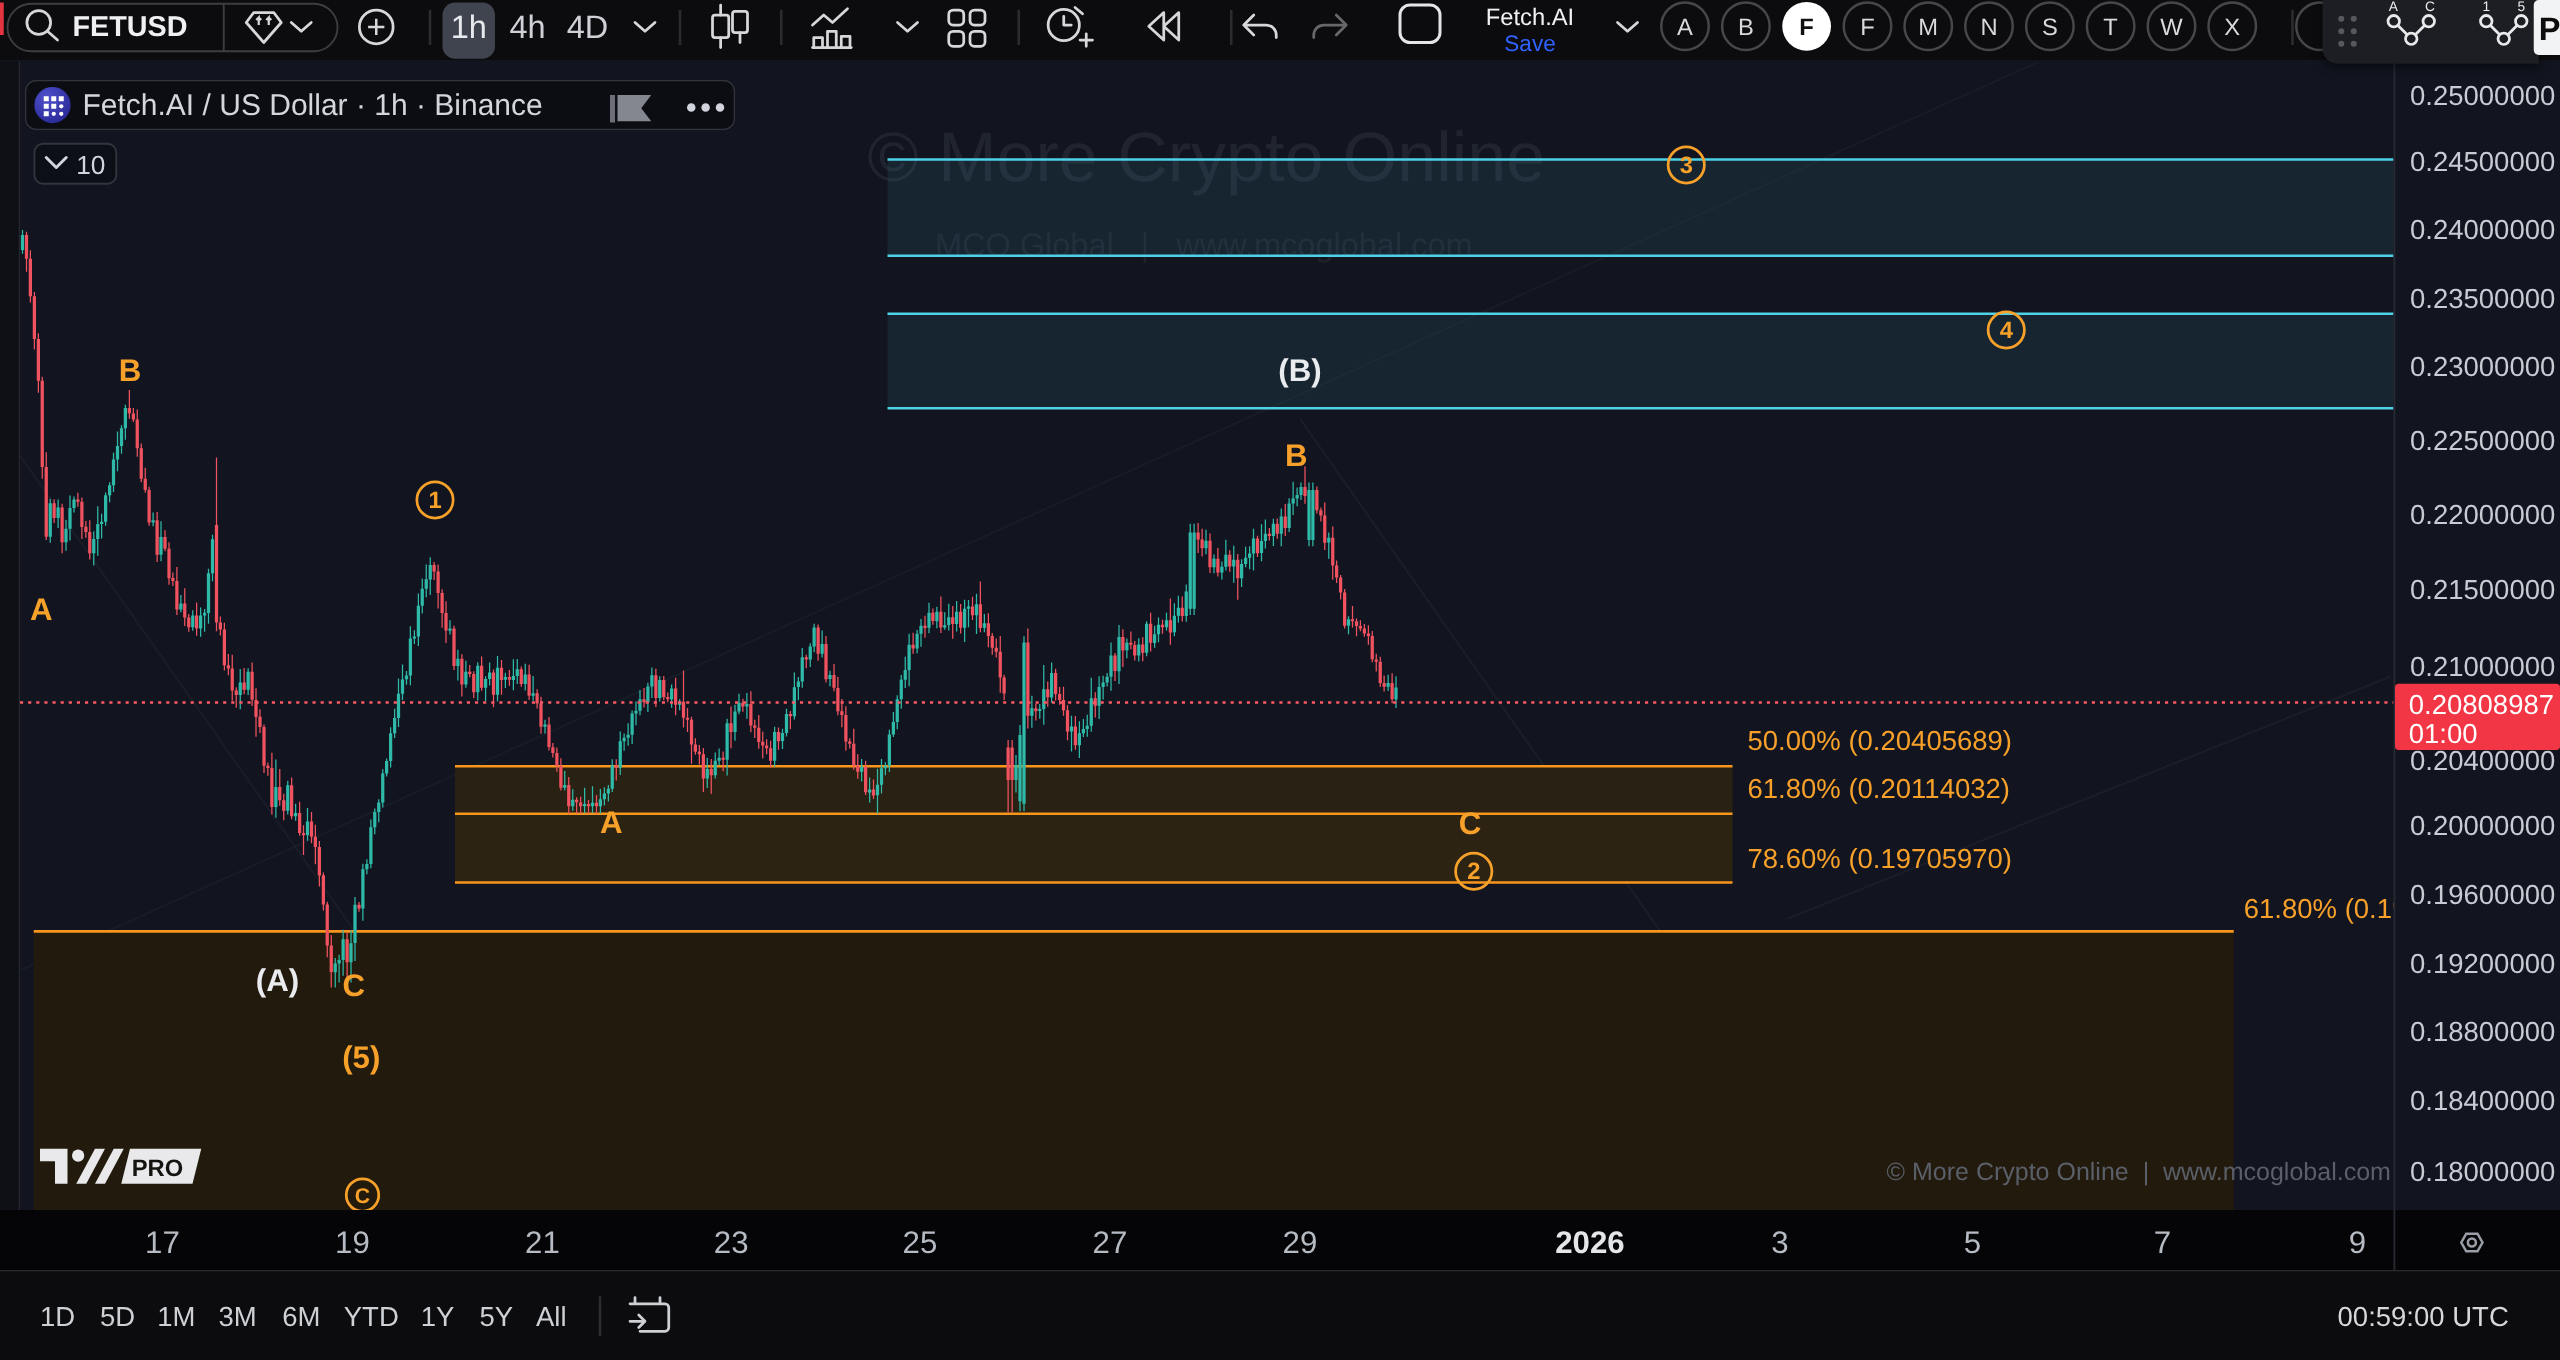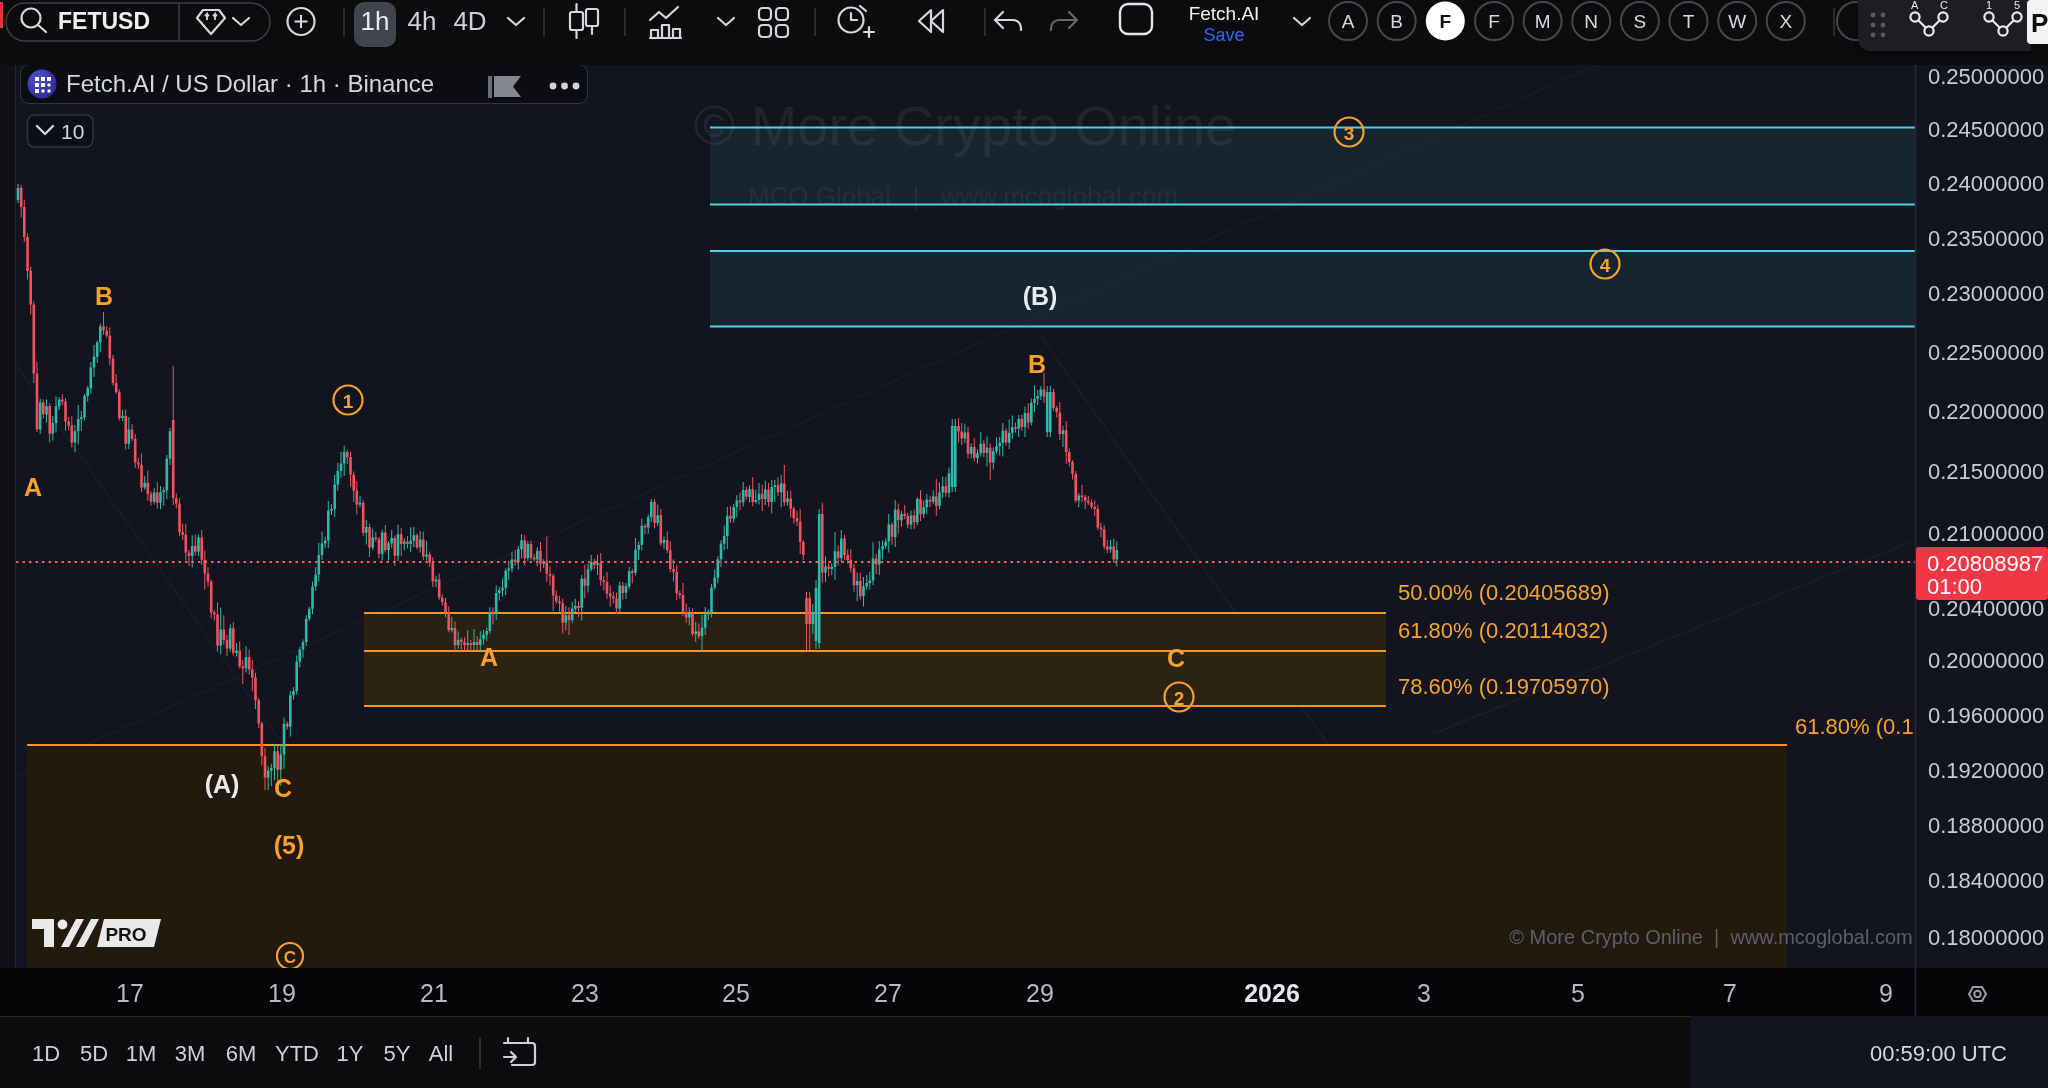--- a/index.html
+++ b/index.html
@@ -144,21 +144,21 @@
   <rect x="488" y="21" width="4" height="22" fill="#6b6e77"></rect>
   <path d="M494 21 h27 l-8 10.5 l8 10.5 h-27 Z" fill="#84878f"></path>
   <circle cx="553" cy="31" r="3.4" fill="#d1d4dc"></circle>
     <circle cx="564.5" cy="31" r="3.4" fill="#d1d4dc"></circle>
     <circle cx="576" cy="31" r="3.4" fill="#d1d4dc"></circle>
   <rect x="27.5" y="60" width="65.5" height="32" rx="7" fill="rgba(10,12,17,0.6)" stroke="#32353d" stroke-width="1.5"></rect>
   <path d="M37 71 l8 8 l8 -8" stroke="#d1d4dc" stroke-width="2.4" fill="none" stroke-linecap="round" stroke-linejoin="round"></path>
   <text x="61" y="84" font-size="21" fill="#d1d4dc">10</text>
 </svg>
 
-<div style="position:absolute;left:0;top:0;width:2048px;height:65px;background:#0c0c0e">
+<div style="position:absolute;left:0;top:0;width:2048px;height:48px;background:#0c0c0e">
  <svg width="2048" height="49" xmlns="http://www.w3.org/2000/svg" font-family="Liberation Sans, sans-serif">
   <rect x="0" y="2" width="3" height="26" fill="#e4343f"></rect>
   <rect x="6" y="3" width="264" height="38" rx="19" fill="none" stroke="#3c3e44" stroke-width="1.5"></rect>
   <line x1="179" y1="3" x2="179" y2="41" stroke="#3c3e44" stroke-width="1.5"></line>
   <circle cx="31" cy="18" r="9.5" stroke="#d6d7da" stroke-width="2.2" fill="none" stroke-linecap="round" stroke-linejoin="round"></circle>
       <line x1="38" y1="25" x2="46" y2="32" stroke="#d6d7da" stroke-width="2.2" fill="none" stroke-linecap="round" stroke-linejoin="round"></line>
   <text x="58" y="29" font-size="23" font-weight="bold" fill="#eff0f2">FETUSD</text>
   <path d="M203 10 h16 l6 8 l-14 16 l-14 -16 Z" stroke="#d6d7da" stroke-width="2.2" fill="none" stroke-linecap="round" stroke-linejoin="round"></path>
   <path d="M207 20 l0 -6 l-2 2 m2 -2 l2 2 M215 20 l0 -6 l-2 2 m2 -2 l2 2" stroke="#d6d7da" stroke-width="1.8" fill="none"></path>
   <path d="M233 18 l8 7 l8 -7" stroke="#d6d7da" stroke-width="2.2" fill="none" stroke-linecap="round" stroke-linejoin="round"></path>
@@ -250,21 +250,21 @@
         <circle cx="159" cy="17" r="4.6" fill="#1d1e23"></circle>
   </g>
   <text x="128" y="9" font-size="11" fill="#e8e9eb">1</text>
       <text x="156" y="9" font-size="11" fill="#e8e9eb">5</text>
  </svg>
 </div>
 <div style="position:absolute;left:2027px;top:0;width:21px;height:44px;background:#f2f3f5;border-radius:4px 0 0 4px">
  <div style="font:600 26px 'Liberation Sans',sans-serif;color:#0d0d0d;margin:8px 0 0 4px">Pu</div>
 </div>
 
-<div style="position:absolute;left:0;top:1016px;width:1690px;height:72px;background:#0c0c0e;border-top:1.5px solid #2b2b2d">
+<div style="position:absolute;left:0;top:1016px;width:2048px;height:72px;background:#0c0c0e;border-top:1.5px solid #2b2b2d">
  <svg width="2048" height="72" xmlns="http://www.w3.org/2000/svg" font-family="Liberation Sans, sans-serif">
   <g font-size="22" fill="#cdd0d5" text-anchor="middle">
    <text x="46" y="44">1D</text>
         <text x="94" y="44">5D</text>
         <text x="141" y="44">1M</text>
    <text x="190" y="44">3M</text>
         <text x="241" y="44">6M</text>
         <text x="297" y="44">YTD</text>
    <text x="350" y="44">1Y</text>
         <text x="397" y="44">5Y</text>

